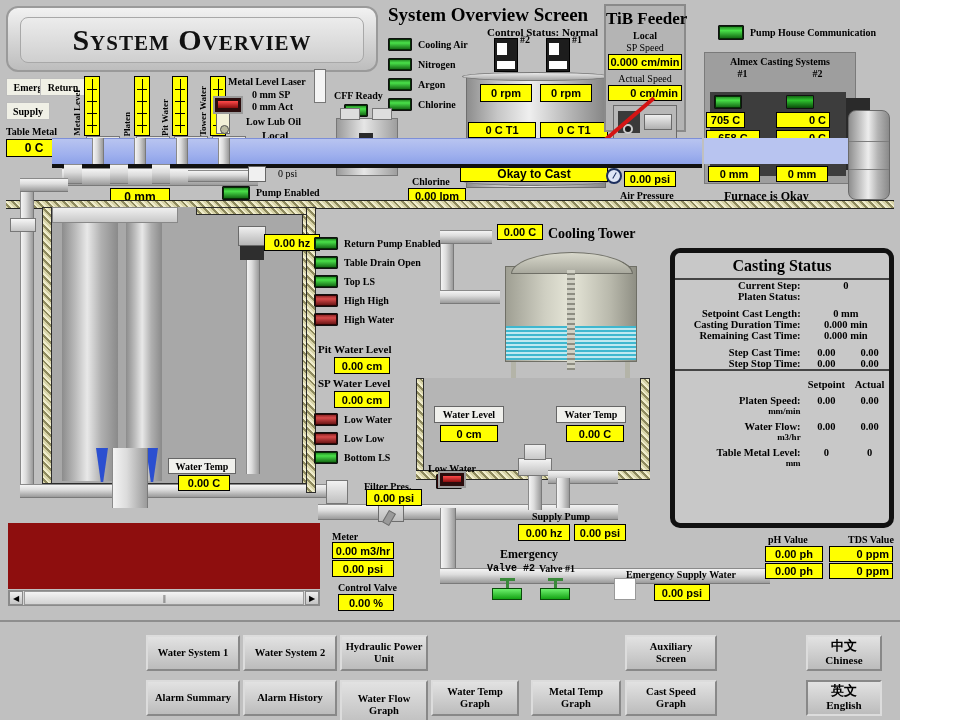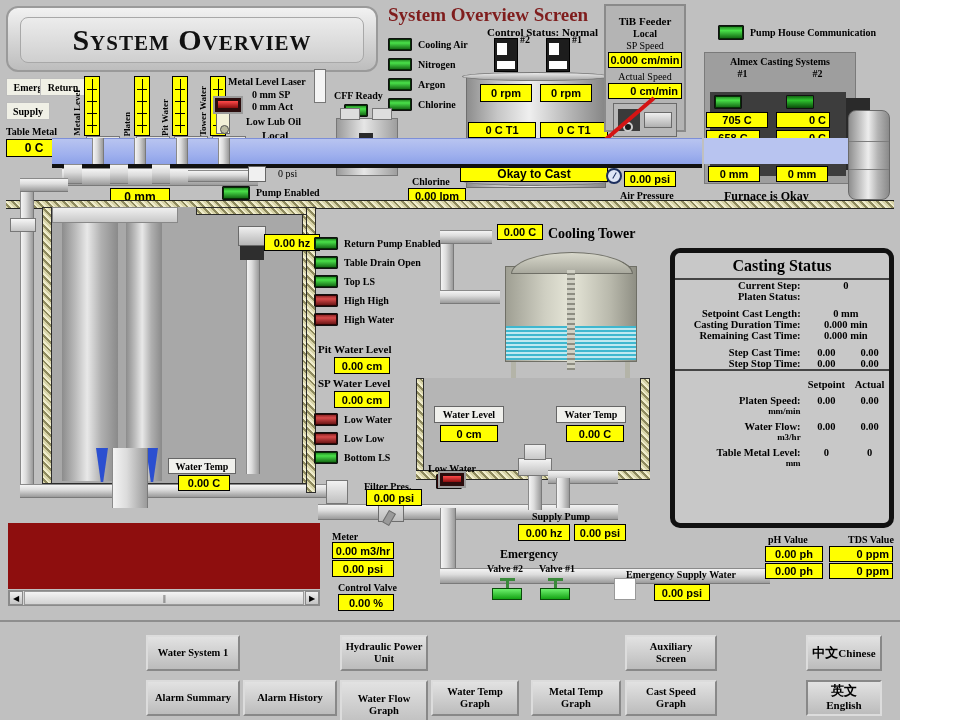--- a/index.html
+++ b/index.html
@@ -10,21 +10,21 @@
   
   #titlebar{left:6px;top:6px;width:372px;height:66px;
     background:linear-gradient(180deg,#f2f2f2 0%,#d9d9d9 45%,#bdbdbd 100%);
     border:2px solid #9a9a9a;border-radius:12px;box-sizing:border-box;}
   #titleinner{left:12px;top:9px;width:344px;height:46px;
     background:linear-gradient(180deg,#ececec 0%,#cfcfcf 100%);
     border:1px solid #a8a8a8;border-radius:8px;box-sizing:border-box;
     display:flex;align-items:center;justify-content:center;}
   #titleinner span{font-size:30px;font-weight:bold;letter-spacing:1px;color:#111;
     font-variant:small-caps;font-family:"Liberation Serif",serif;}
-  #screen-title{left:388px;top:4px;font-size:19px;font-weight:bold;color:#7f1d1d;}
+  #screen-title{left:388px;top:4px;font-size:19px;font-weight:bold;color:#000000;}
   
   .ybox{background:#ffff00;border:1px solid #000;color:#000;font-weight:bold;
         font-size:11px;display:flex;align-items:center;justify-content:center;
         box-sizing:border-box;font-family:"Liberation Sans",sans-serif;}
   .ybox.right{justify-content:flex-end;padding-right:3px;}
   .lbl{font-size:10px;font-weight:bold;color:#000;white-space:nowrap;
        font-family:"Liberation Serif",serif;}
   .lbl.sm{font-size:9px;}
   .wbox{background:#f0f0ec;border:1px solid #666;box-sizing:border-box;
         display:flex;align-items:center;justify-content:center;font-size:10px;
@@ -284,21 +284,21 @@
 
   <div class="abs" style="left:336px;top:118px;width:62px;height:58px;
        background:linear-gradient(90deg,#9a9a9a,#e6e6e6 45%,#9e9e9e);border:1px solid #777;box-sizing:border-box;">
     <div style="position:absolute;left:22px;top:14px;width:14px;height:32px;background:#2a2a2a;"></div>
     <div style="position:absolute;left:25px;top:20px;width:8px;height:20px;background:#f4e9b0;"></div>
   </div>
   <div class="abs" style="left:340px;top:108px;width:20px;height:12px;background:#ddd;border:1px solid #777;box-sizing:border-box;"></div>
   <div class="abs" style="left:372px;top:108px;width:20px;height:12px;background:#ddd;border:1px solid #777;box-sizing:border-box;"></div>
 
   <div class="abs" id="tib">
-    <div class="lbl" style="text-align:center;font-size:11px;margin-top:9px;">TiB Feeder</div>
+    <div class="lbl" style="text-align:center;font-size:17px;margin-top:3px;">TiB Feeder</div>
     <div class="lbl" style="text-align:center;margin-top:1px;">Local</div>
     <div class="lbl" style="text-align:center;font-weight:normal;margin-top:1px;">SP Speed</div>
     <div class="ybox" style="margin:1px auto 0;width:74px;height:16px;">0.000 cm/min</div>
     <div class="lbl" style="text-align:center;font-weight:normal;margin-top:3px;">Actual Speed</div>
     <div class="ybox right" style="margin:1px auto 0;width:74px;height:16px;">0 cm/min</div>
     <div style="position:relative;margin:4px auto 0;width:64px;height:34px;background:#b8b8b8;border:1px solid #6a6a6a;box-sizing:border-box;">
       <div style="position:absolute;left:4px;top:5px;width:22px;height:22px;background:#3a3a3a;"></div>
       <div style="position:absolute;left:30px;top:8px;width:28px;height:16px;background:linear-gradient(180deg,#efefef,#b0b0b0);border:1px solid #6a6a6a;box-sizing:border-box;"></div>
       <div style="position:absolute;left:9px;top:18px;width:10px;height:10px;border-radius:50%;background:#1a1a1a;border:2px solid #ccc;box-sizing:border-box;"></div>
     </div>
@@ -317,21 +317,21 @@
       <span class="lbl">#1</span>
       <span class="lbl">#2</span>
     </div>
   </div>
 
   <div class="abs" style="left:710px;top:92px;width:136px;height:84px;background:#3d3d3d;"></div>
   <div class="abs" style="left:846px;top:98px;width:24px;height:72px;background:#2a2a2a;"></div>
   <div class="abs lamp green" style="left:714px;top:95px;width:28px;height:14px;"></div>
   <div class="abs lamp dkgreen" style="left:786px;top:95px;width:28px;height:14px;"></div>
 
-  <div class="abs ybox" style="left:706px;top:112px;width:62px;height:16px;">705 C</div>
+  <div class="abs ybox" style="left:706px;top:112px;width:39px;height:16px;">705 C</div>
   <div class="abs ybox right" style="left:776px;top:112px;width:54px;height:16px;">0 C</div>
   <div class="abs ybox" style="left:706px;top:130px;width:54px;height:16px;">658 C</div>
   <div class="abs ybox right" style="left:776px;top:130px;width:54px;height:16px;">0 C</div>
   <div class="abs ybox" style="left:708px;top:166px;width:52px;height:16px;">0 mm</div>
   <div class="abs ybox" style="left:776px;top:166px;width:52px;height:16px;">0 mm</div>
   <div class="abs lbl" style="left:724px;top:189px;font-size:12px;">Furnace is Okay</div>
 
   <div class="abs" id="furnace-cyl">
     <div style="position:absolute;left:0;top:30px;width:100%;height:1px;background:#7d7d7d;"></div>
     <div style="position:absolute;left:0;top:58px;width:100%;height:1px;background:#7d7d7d;"></div>
@@ -492,21 +492,21 @@
        background:linear-gradient(180deg,#f4f4f4,#c0c0c0);border:1px solid #777;box-sizing:border-box;"></div>
   <div class="abs" style="left:524px;top:444px;width:22px;height:16px;
        background:linear-gradient(180deg,#efefef,#c8c8c8);border:1px solid #777;box-sizing:border-box;"></div>
   <div class="abs pipe-h" style="left:548px;top:470px;width:70px;height:12px;"></div>
 
   <div class="abs lbl" style="left:532px;top:511px;">Supply Pump</div>
   <div class="abs ybox" style="left:518px;top:524px;width:52px;height:17px;">0.00 hz</div>
   <div class="abs ybox" style="left:574px;top:524px;width:52px;height:17px;">0.00 psi</div>
 
   <div class="abs lbl" style="left:500px;top:547px;font-size:12px;">Emergency</div>
-  <div class="abs lbl" style="left:487px;top:563px;">Valve #2</div>
+  <div class="abs lbl" style="left:487px;top:563px;font-family:Liberation Mono, monospace;">Valve #2</div>
   <div class="abs lbl" style="left:539px;top:563px;">Valve #1</div>
 
   <div class="abs" style="left:492px;top:578px;">
     <div class="valve-top"></div>
       <div class="valve-stem"></div>
       <div class="valve"></div>
   </div>
   <div class="abs" style="left:540px;top:578px;">
     <div class="valve-top"></div>
       <div class="valve-stem"></div>
@@ -637,37 +637,38 @@
   <div class="abs" id="redband"></div>
   <div class="abs" id="scroll">
     <div class="sbtn">◀</div>
     <div id="sthumb">|||</div>
     <div class="sbtn">▶</div>
   </div>
 
   <div class="abs" id="bottom">
 
     <div class="abs btn" style="left:146px;top:13px;width:94px;height:36px;">Water System 1</div>
+    <div class="abs btn" style="left:243px;top:13px;width:94px;height:36px;">Water System 2</div>
     <div class="abs btn" style="left:340px;top:13px;width:88px;height:36px;white-space:pre-line;">Hydraulic Power
 Unit</div>
     <div class="abs btn" style="left:625px;top:13px;width:92px;height:36px;white-space:pre-line;">Auxiliary
 Screen</div>
 
     <div class="abs btn" style="left:146px;top:58px;width:94px;height:36px;">Alarm Summary</div>
     <div class="abs btn" style="left:243px;top:58px;width:94px;height:36px;">Alarm History</div>
     <div class="abs btn" style="left:340px;top:58px;width:88px;height:50px;white-space:pre-line;">Water Flow
 Graph</div>
     <div class="abs btn" style="left:431px;top:58px;width:88px;height:36px;white-space:pre-line;">Water Temp
 Graph</div>
     <div class="abs btn" style="left:531px;top:58px;width:90px;height:36px;white-space:pre-line;">Metal Temp
 Graph</div>
     <div class="abs btn" style="left:625px;top:58px;width:92px;height:36px;white-space:pre-line;">Cast Speed
 Graph</div>
 
-    <div class="abs btn lang" style="left:806px;top:13px;width:76px;height:36px;flex-direction:row;">
+    <div class="abs btn lang" style="left:806px;top:13px;width:76px;height:36px;flex-direction:column;">
       <span class="cn">中文</span>
       <span>Chinese</span>
     </div>
     <div class="abs btn lang" style="left:806px;top:58px;width:76px;height:36px;flex-direction:column;border-style:inset;">
       <span class="cn">英文</span>
       <span>English</span>
     </div>
   </div>
 
 </div>

